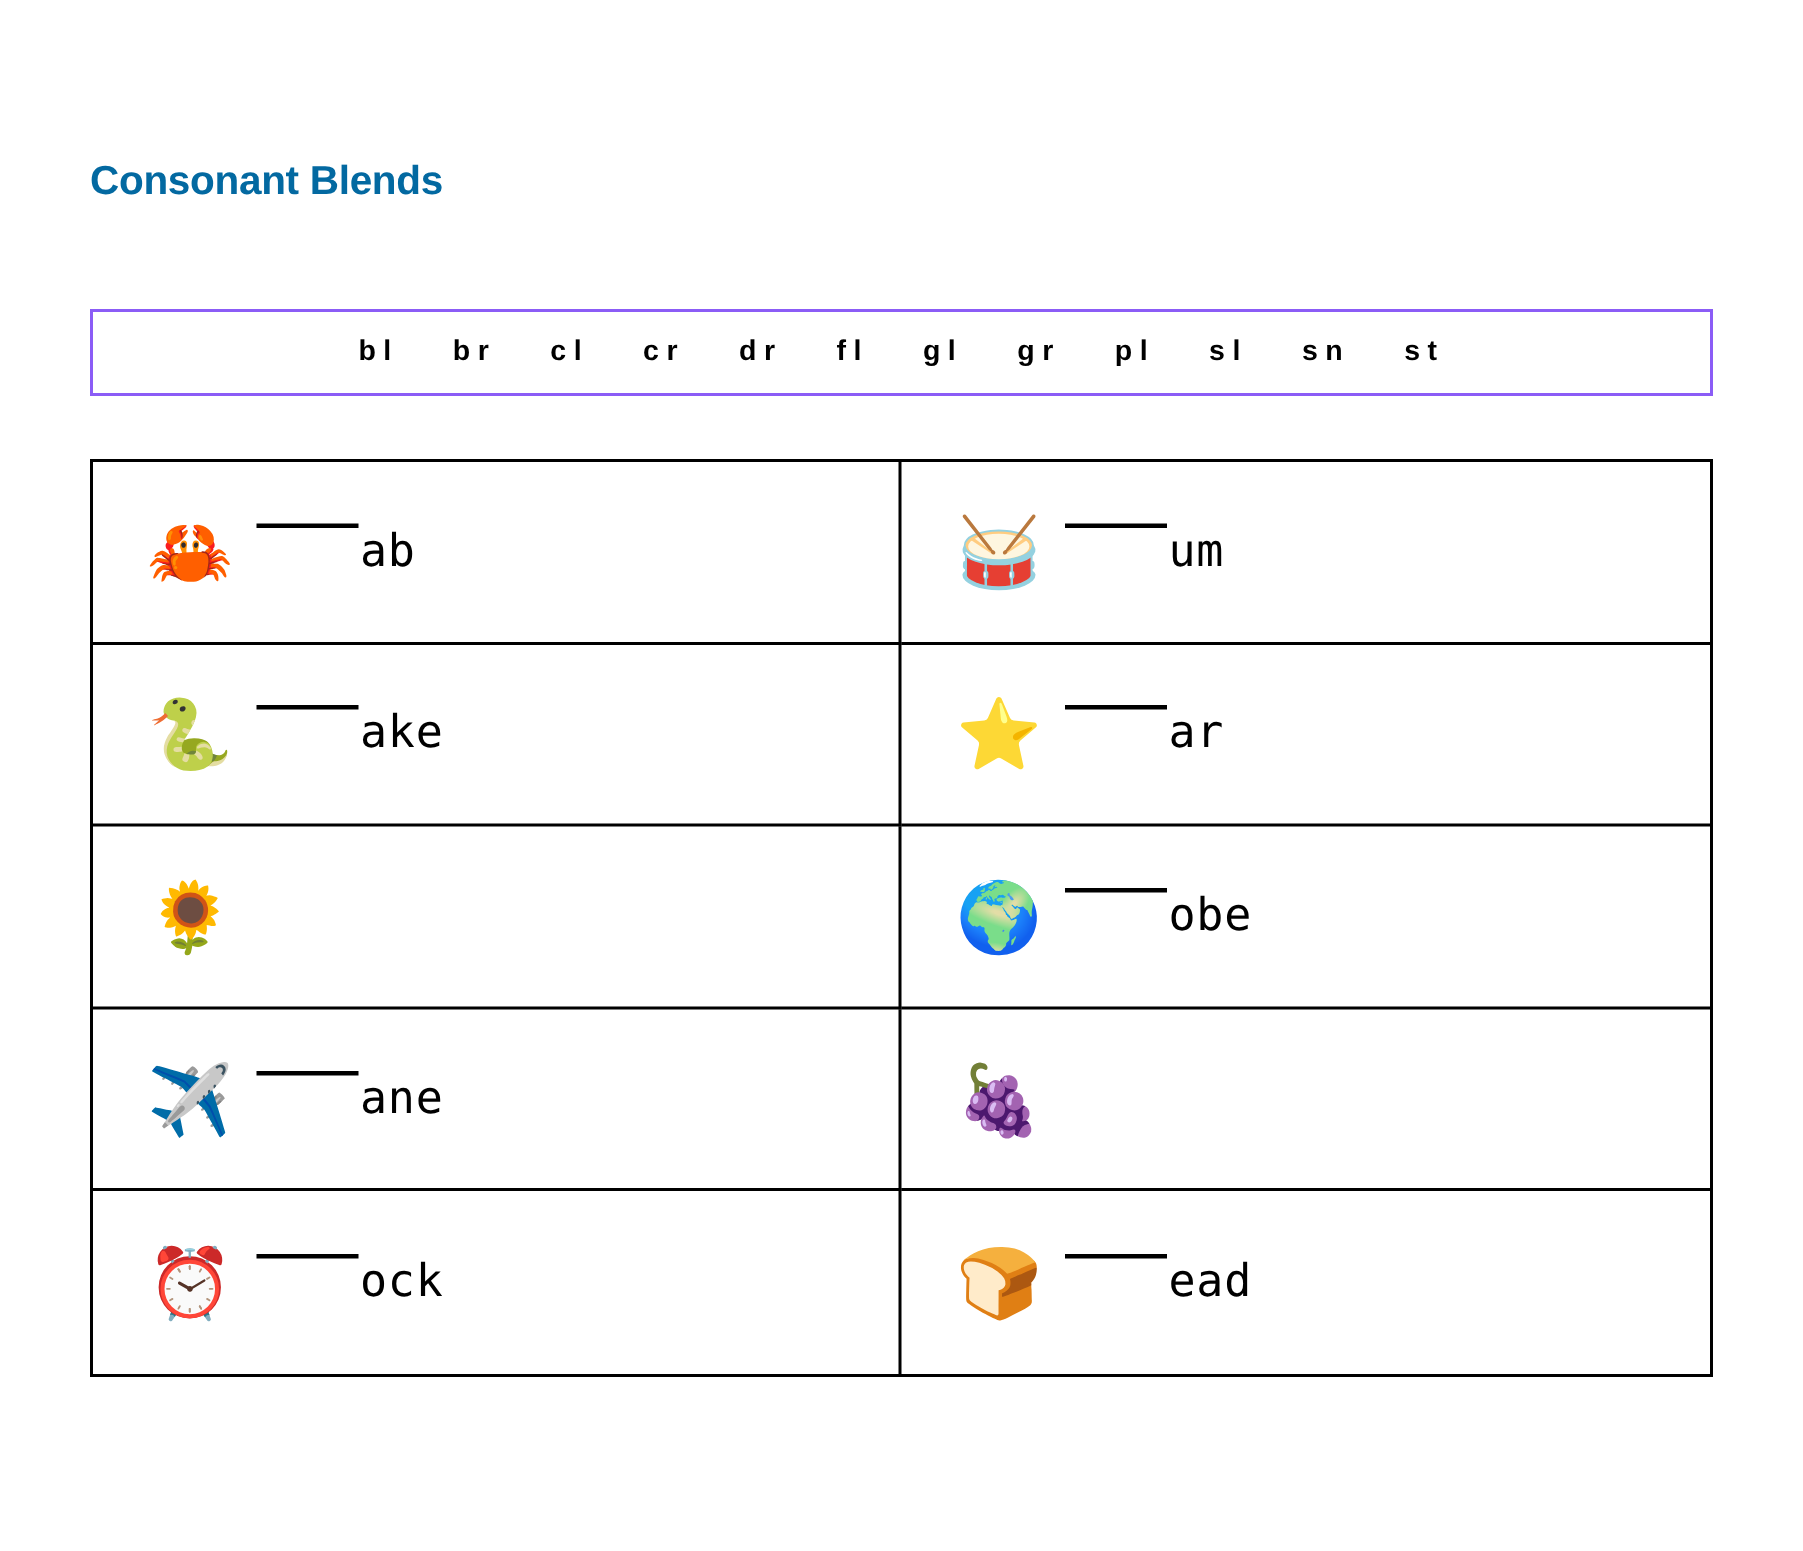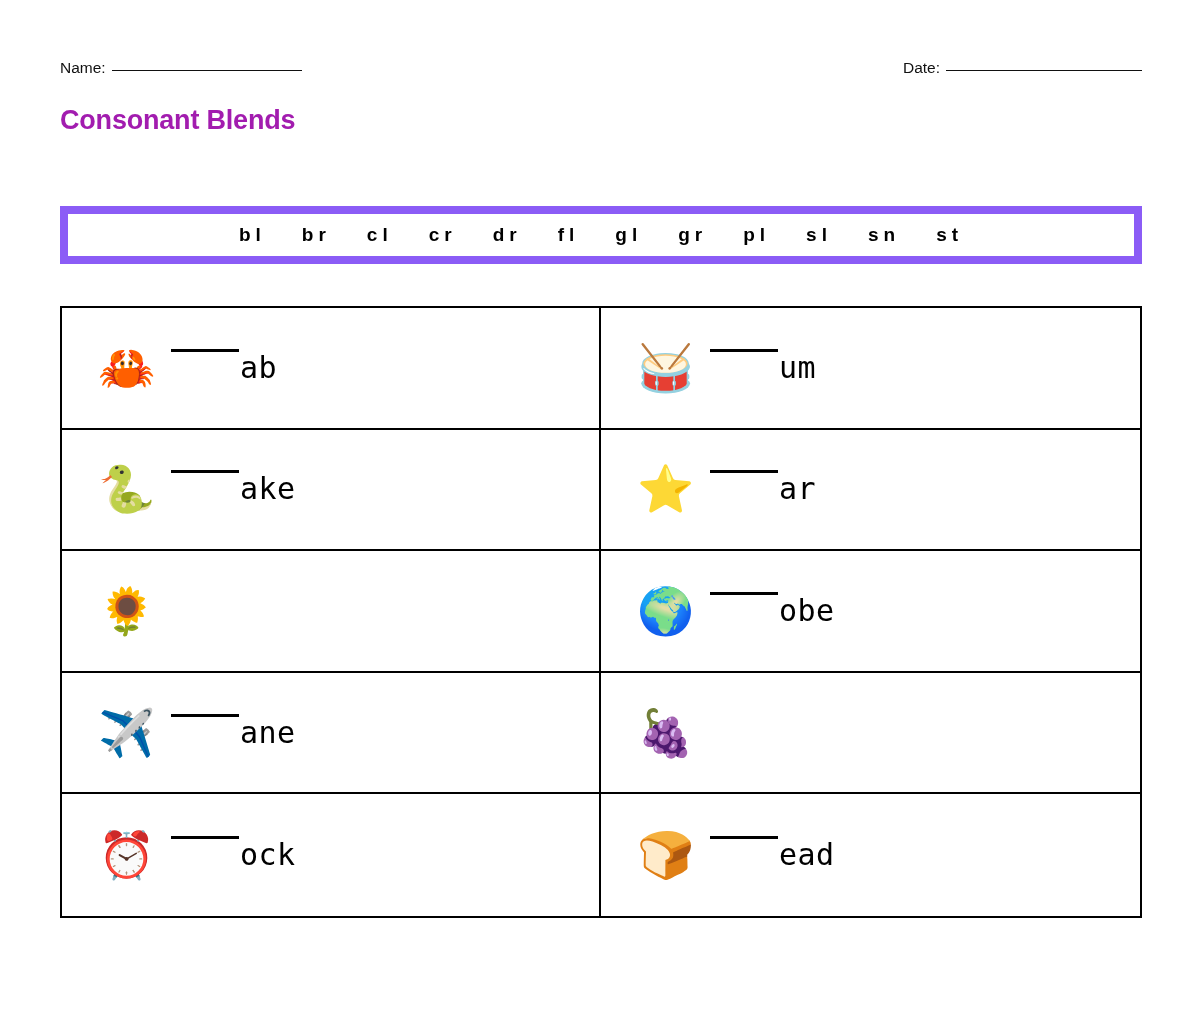--- a/index.html
+++ b/index.html
@@ -57,39 +57,39 @@
 
   
   .title {
     position: absolute;
     left: 60px;
     top: 103px;
     font-size: 27px;
     font-weight: bold;
     letter-spacing: -0.2px;
     line-height: 34px;
-    color: #a21caf;
+    color: #0369a1;
   }
   .instructions {
     position: absolute;
     left: 60px;
     top: 161px;
     font-size: 15.5px;
     line-height: 22px;
     color: #111111;
   }
 
   
   .wordbank {
     position: absolute;
     left: 60px;
     top: 206px;
     width: 1082px;
     height: 58px;
-    border: 8px solid #8b5cf6;
+    border: 2px solid #8b5cf6;
     box-sizing: border-box;
     display: flex;
     align-items: center;
     justify-content: center;
   }
   .wordbank-list {
     display: flex;
     align-items: center;
     justify-content: center;
     gap: 36px;
@@ -170,30 +170,20 @@
     font-size: 13.5px;
     line-height: 18px;
     color: #5c6066;
   }
 </style>
 </head>
 <body>
 
 <div class="page">
 
-  <div class="meta-row">
-    <div class="meta-field name-field">
-      <span class="meta-label">Name:</span>
-      <span class="meta-rule"></span>
-    </div>
-    <div class="meta-field date-field">
-      <span class="meta-label">Date:</span>
-      <span class="meta-rule"></span>
-    </div>
-  </div>
 
   <div class="title">Consonant Blends</div>
 
 
   <div class="wordbank">
     <div class="wordbank-list">
       <span class="blend">bl</span>
       <span class="blend">br</span>
       <span class="blend">cl</span>
       <span class="blend">cr</span>

